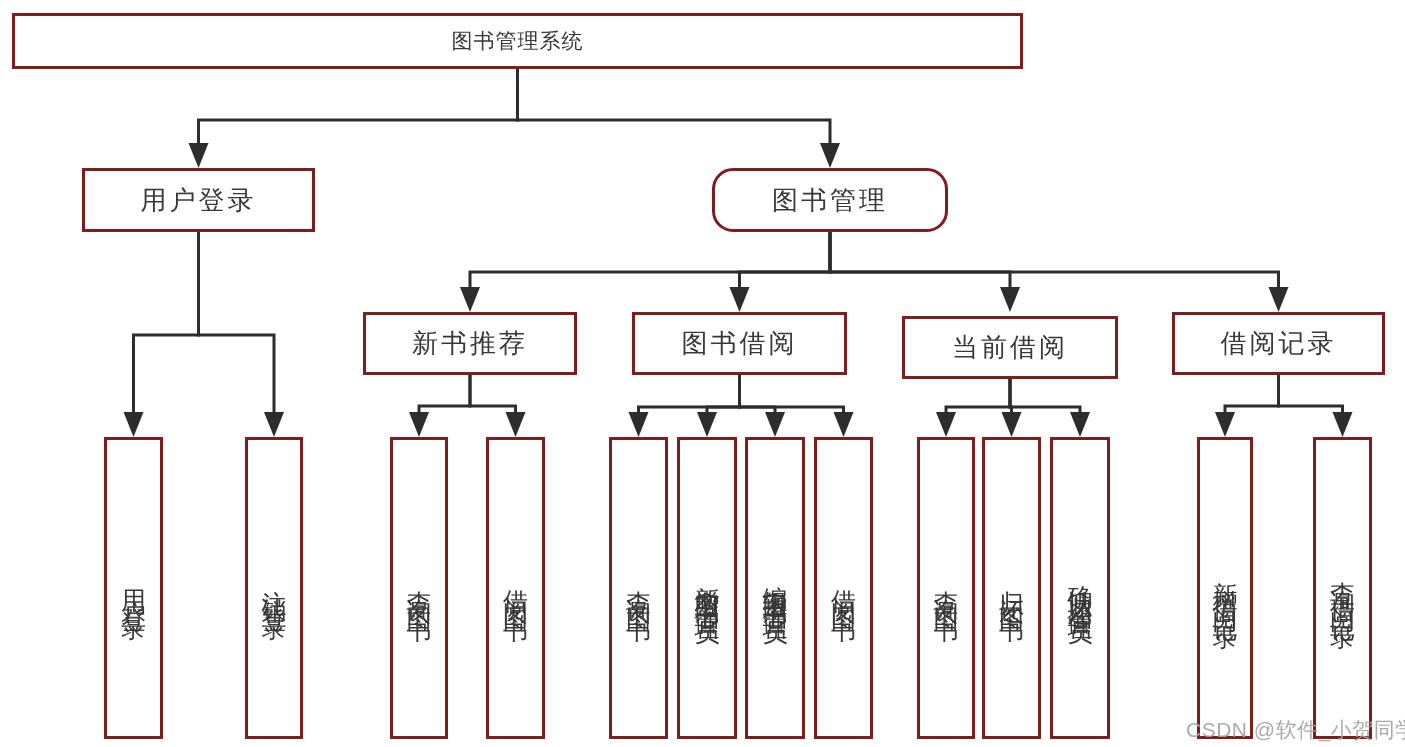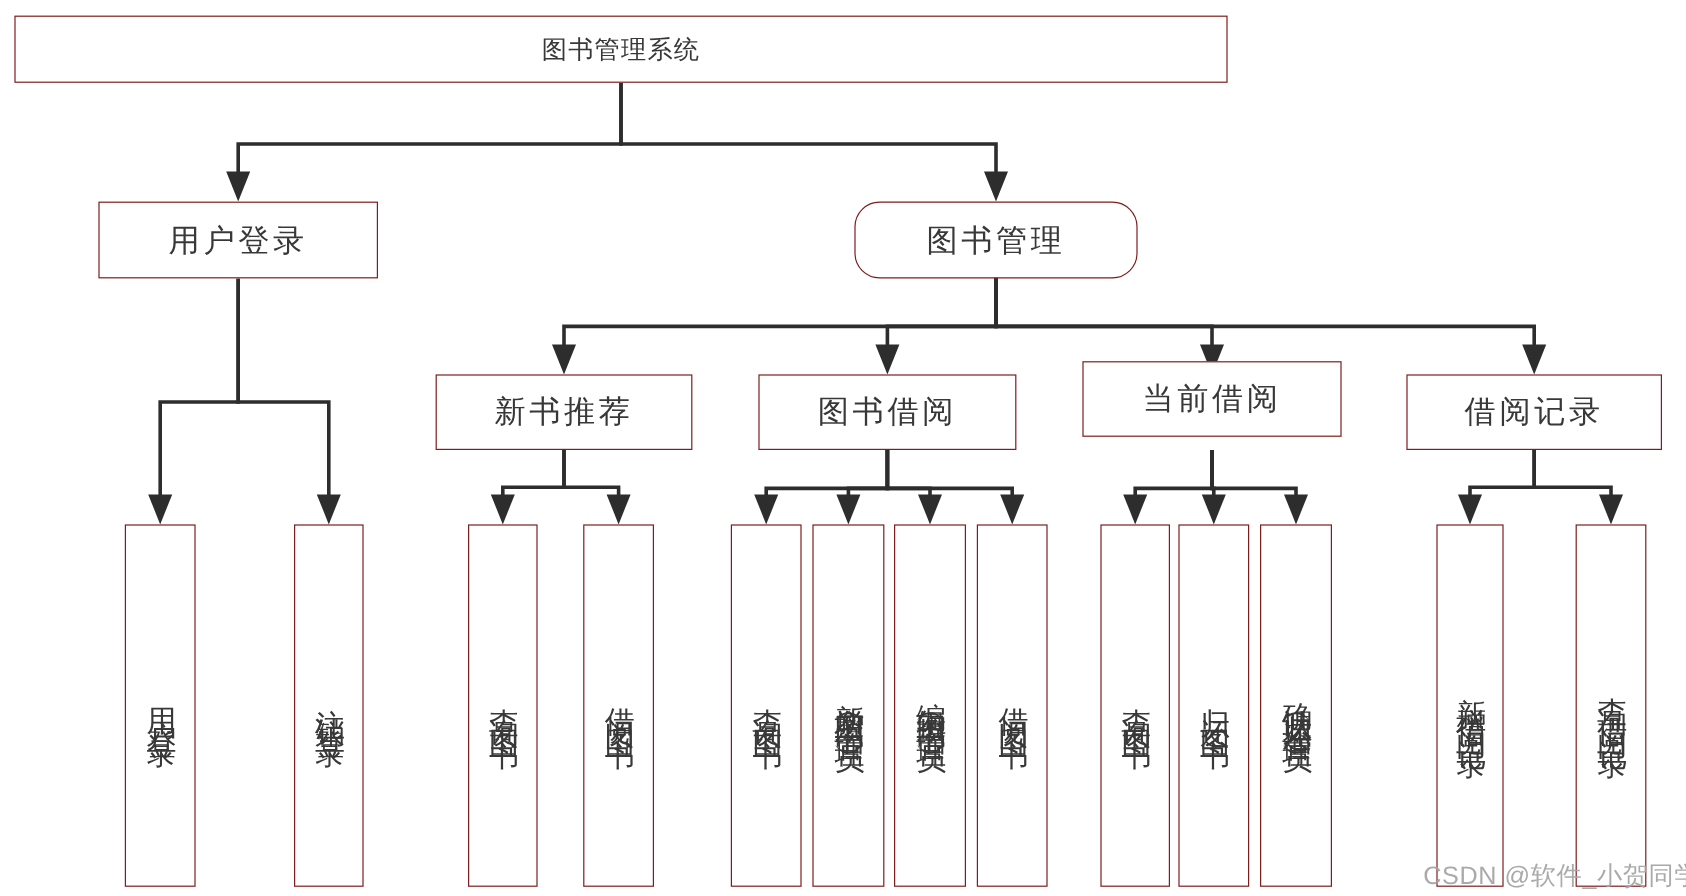--- a/index.html
+++ b/index.html
@@ -13,21 +13,21 @@
     overflow: hidden;
   }
   svg.connectors {
     position: absolute;
     left: 0; top: 0;
     width: 1405px; height: 747px;
   }
   .box {
     position: absolute;
     box-sizing: border-box;
-    border: 1px solid #7f1d1d;
+    border: 3px solid #7f1d1d;
     background: #ffffff;
     display: flex;
     align-items: center;
     justify-content: center;
   }
   .hnode { font-size: 26px; letter-spacing: 3px; }
   .hnode.root { font-size: 21px; letter-spacing: 1px; }
   .leaf .vlabel {
     writing-mode: vertical-rl;
     text-orientation: mixed;
@@ -108,21 +108,21 @@
   <div class="box hnode" style="left:712px; top:168px; width:236px; height:64px;border-radius:21px;">
     <span>图书管理</span>
   </div>
 
   <div class="box hnode" style="left:363px; top:312px; width:214px; height:63px;">
     <span>新书推荐</span>
   </div>
   <div class="box hnode" style="left:632px; top:312px; width:215px; height:63px;">
     <span>图书借阅</span>
   </div>
-  <div class="box hnode" style="left:902px; top:301px; width:216px; height:63px;">
+  <div class="box hnode" style="left:902px; top:316px; width:216px; height:63px;">
     <span>当前借阅</span>
   </div>
   <div class="box hnode" style="left:1172px; top:312px; width:213px; height:63px;">
     <span>借阅记录</span>
   </div>
 
   <div class="box leaf" style="left:104px; top:437px; width:59px; height:302px;">
     <span class="vlabel">用户登录</span>
   </div>
   <div class="box leaf" style="left:245px; top:437px; width:58px; height:302px;">

